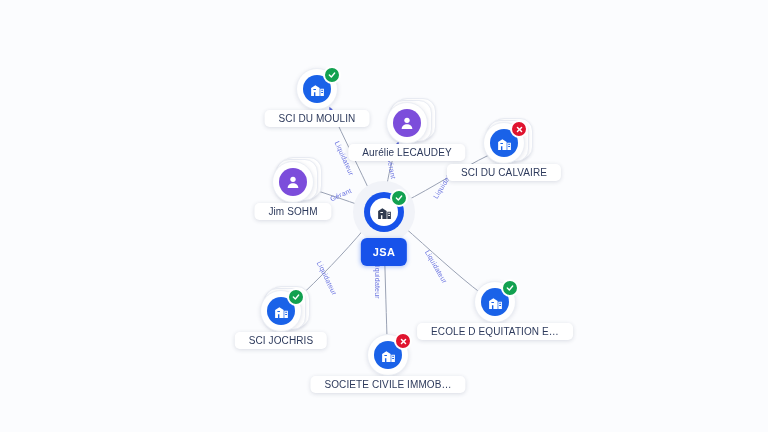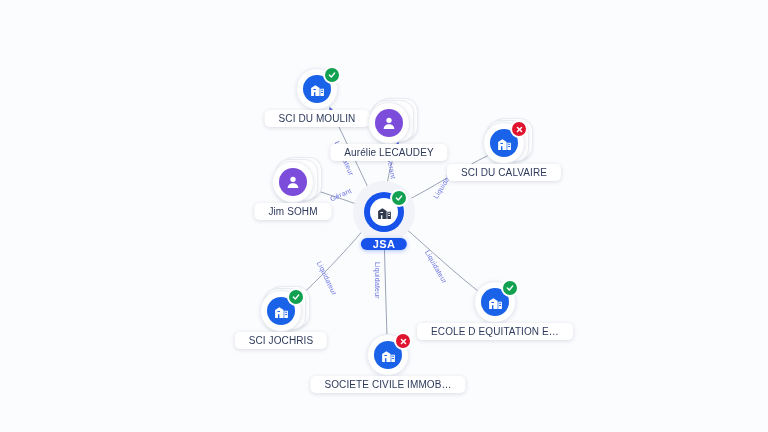--- a/index.html
+++ b/index.html
@@ -164,21 +164,21 @@
   .root-label {
     position: absolute;
     left: 50%;
     top: 46px;
     transform: translateX(-50%);
     background: #1752ea;
     color: #ffffff;
     font-size: 11px;
     font-weight: bold;
     letter-spacing: 0.3px;
-    padding: 0 12px;
+    padding: 8px 12px;
     border-radius: 6px;
     white-space: nowrap;
     box-shadow: 0 1px 4px rgba(23,82,234,0.35);
   }
 
   
   .edge-label {
     position: absolute;
     font-size: 7px;
     color: #6b74e0;
@@ -236,21 +236,21 @@
         </div>
         <div class="badge ok">
           <svg width="8" height="8" viewBox="0 0 24 24" fill="none" stroke="#ffffff" stroke-width="4" stroke-linecap="round" stroke-linejoin="round">
             <polyline points="4,12 10,18 20,6"></polyline>
           </svg>
         </div>
       </div>
       <div class="node-label">SCI DU MOULIN</div>
     </div>
 
-    <div class="node" style="left:389px; top:123px;">
+    <div class="node" style="left:407px; top:123px;">
       <div class="node-stack">
         <div class="stack-card c3"></div>
         <div class="stack-card c2"></div>
         <div class="node-disc">
           <div class="icon-circle person">
             <svg width="16" height="16" viewBox="0 0 24 24" fill="#ffffff">
               <circle cx="12" cy="8" r="4"></circle>
               <path d="M4 21c0-4.4 3.6-7 8-7s8 2.6 8 7H4z"></path>
             </svg>
           </div>

